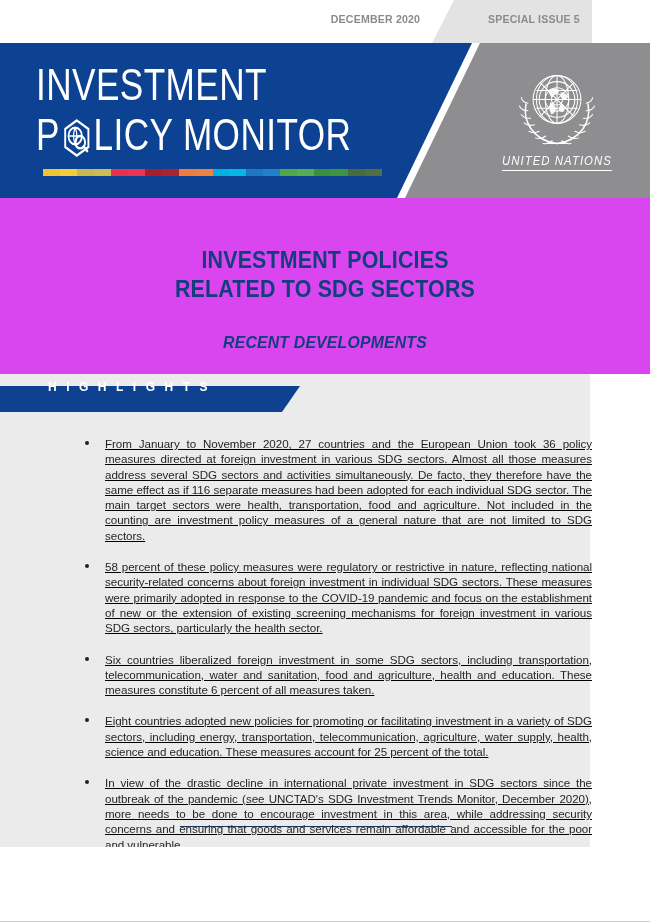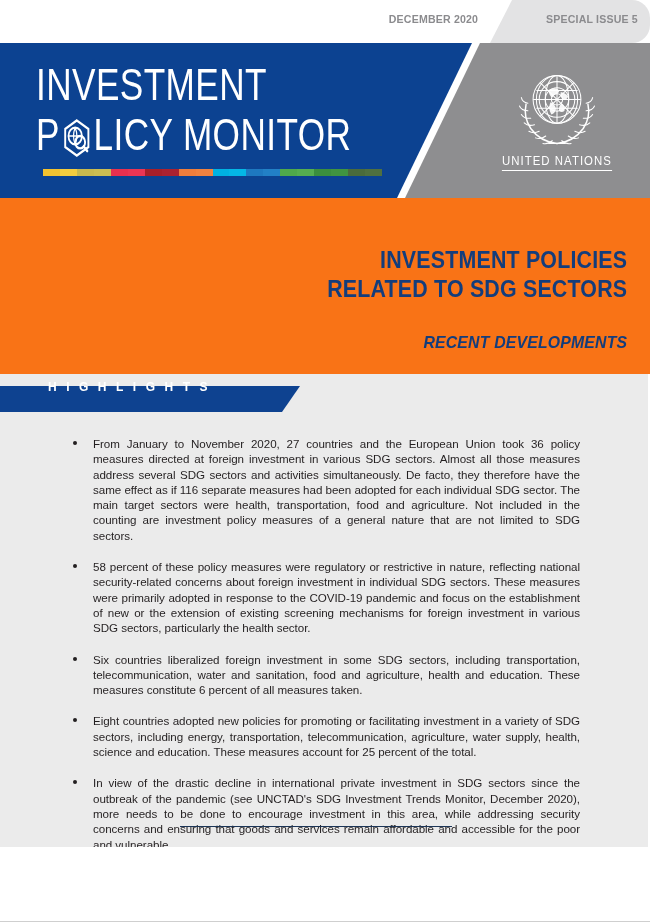--- a/index.html
+++ b/index.html
@@ -14,24 +14,23 @@
     overflow: hidden;
     position: relative;
     border-bottom: 1px solid #cfcfcf;
     box-sizing: border-box;
   }
 
   
   .topstrip {
     position: absolute;
     left: 0; top: 0;
-    width: 650px; height: 43px;
+    width: 592px; height: 43px;
     background: #ffffff;
     overflow: hidden;
-    border-radius: 18px;
   }
   .topstrip-gray {
     position: absolute;
     right: 0; top: 0;
     width: 160px; height: 43px;
     background: #e3e3e4;
     clip-path: polygon(22px 0, 160px 0, 160px 43px, 0 43px);
   }
   .topstrip-date {
     position: absolute;
@@ -113,20 +112,21 @@
     display: flex;
   }
   .sdg-seg { height: 100%; }
 
   
   .un-logo {
     position: absolute;
     left: 498px; top: 18px;
     width: 118px;
     text-align: center;
+    font-style: italic;
   }
   .un-emblem { display: block; margin: 0 auto; }
   .un-name {
     color: #ffffff;
     font-size: 12px;
     letter-spacing: 1.1px;
     font-weight: 400;
     margin-top: 2px;
     padding-bottom: 2px;
     border-bottom: 1.5px solid #ffffff;
@@ -140,22 +140,22 @@
     font-weight: 400;
     margin-top: 3px;
     text-indent: 3.5px;
   }
 
   
   .titleblock {
     position: absolute;
     left: 0; top: 198px;
     width: 650px; height: 176px;
-    background: #f97316;
-    text-align: right;
+    background: #d946ef;
+    text-align: center;
   }
   .doc-title {
     margin: 0;
     padding-top: 48px;
     color: #133d7c;
     font-size: 23px;
     line-height: 29px;
     font-weight: bold;
     letter-spacing: 0.2px;
     font-stretch: condensed;
@@ -169,43 +169,44 @@
     font-style: italic;
     font-weight: bold;
     letter-spacing: 0.2px;
     transform: scaleX(0.93);
   }
 
   
   .highlights {
     position: absolute;
     left: 0; top: 374px;
-    width: 648px; height: 473px;
+    width: 590px; height: 473px;
     background: #ebebeb;
   }
   .hl-banner {
     position: absolute;
     left: 0; top: 12px;
     width: 300px; height: 26px;
     background: #0e4290;
     clip-path: polygon(0 0, 300px 0, 282px 26px, 0 26px);
   }
   .hl-banner-label {
     position: absolute;
     left: 48px; top: 6px;
     color: #ffffff;
     font-size: 12px;
     font-weight: bold;
     letter-spacing: 9.5px;
   }
 
   .bullets {
     position: absolute;
-    left: 70px; top: 62px;
+    left: 82px; top: 62px;
     width: 510px;
+    text-decoration: underline;
   }
   .bullet {
     position: relative;
     padding-left: 23px;
     margin-bottom: 16px;
     color: #231f20;
     font-size: 11.6px;
     line-height: 15.3px;
     text-align: justify;
     letter-spacing: -0.05px;

